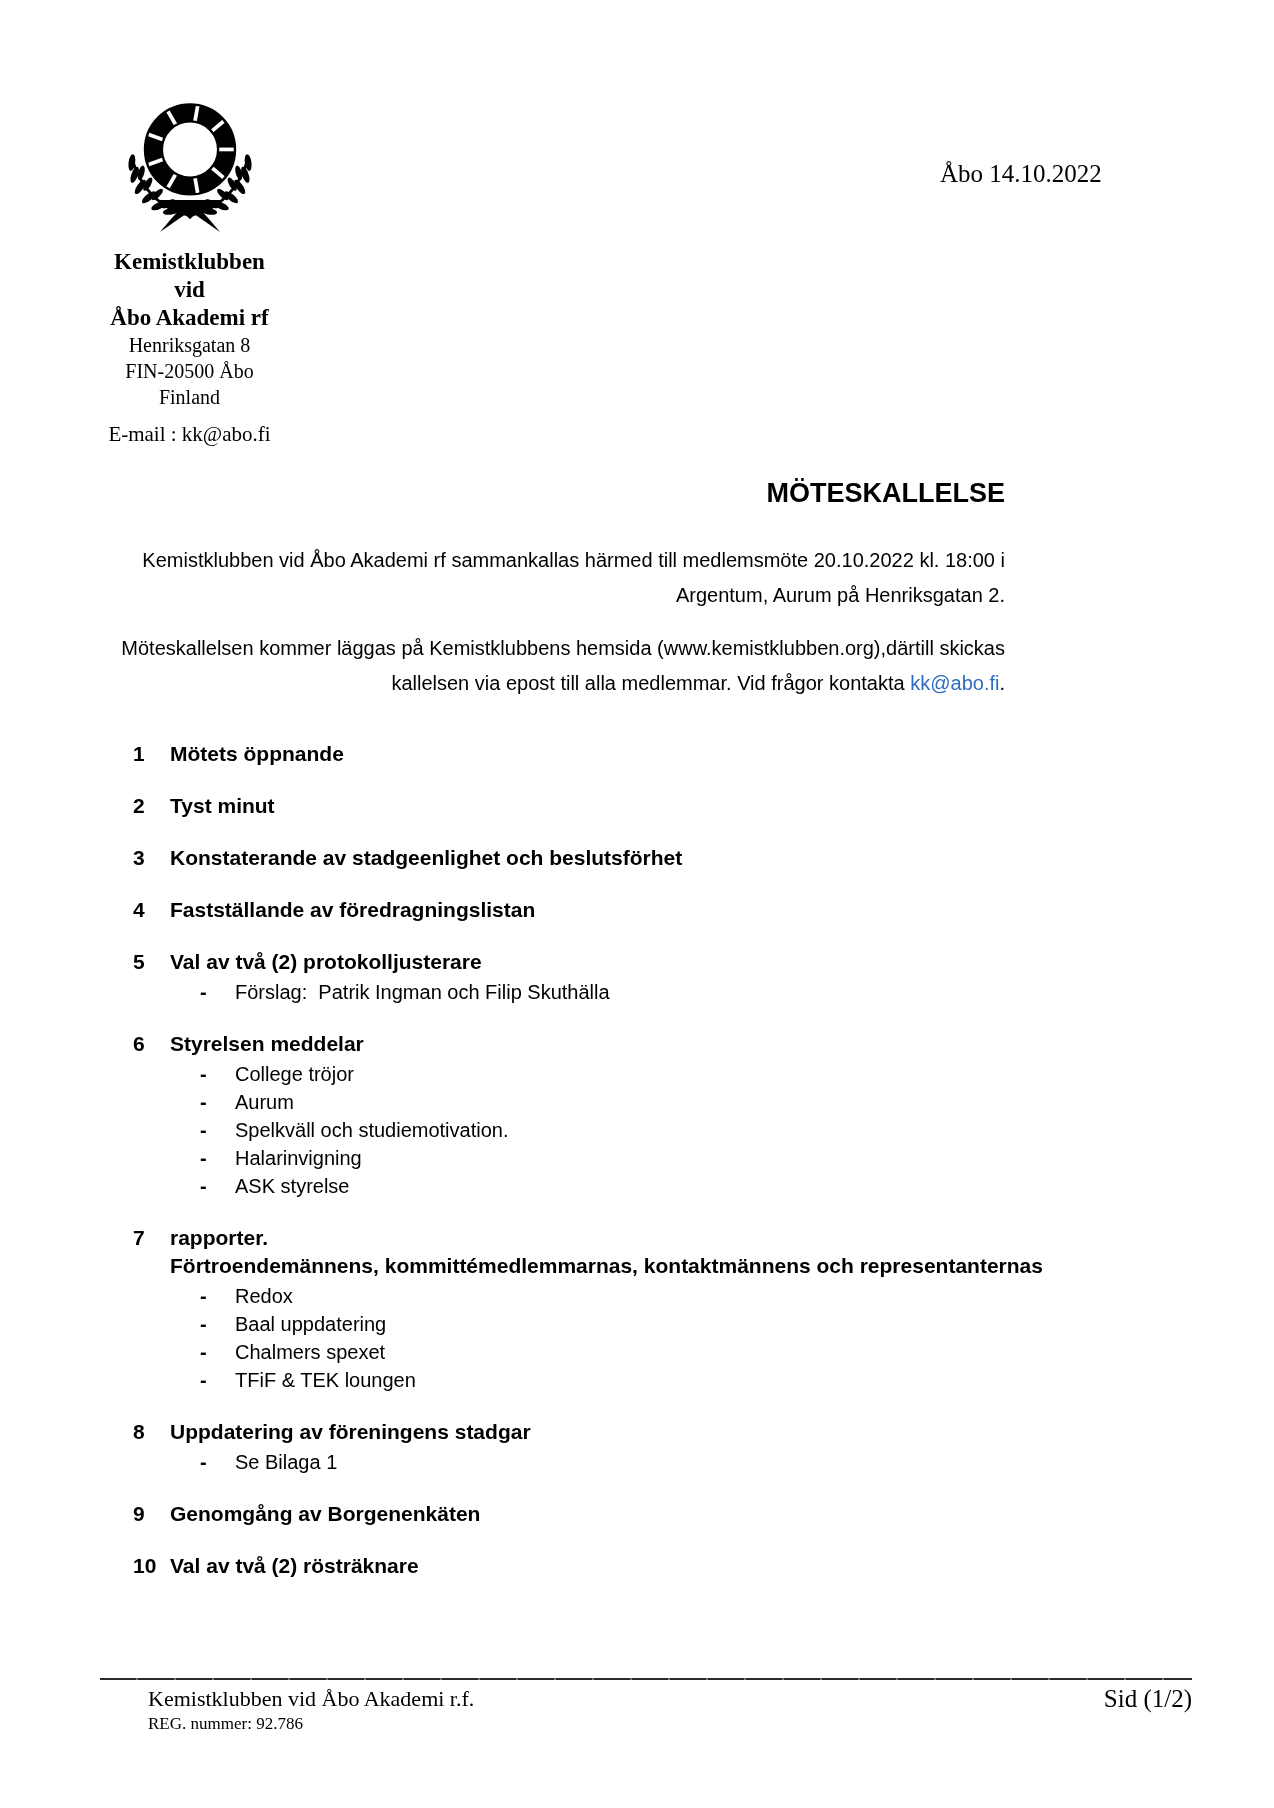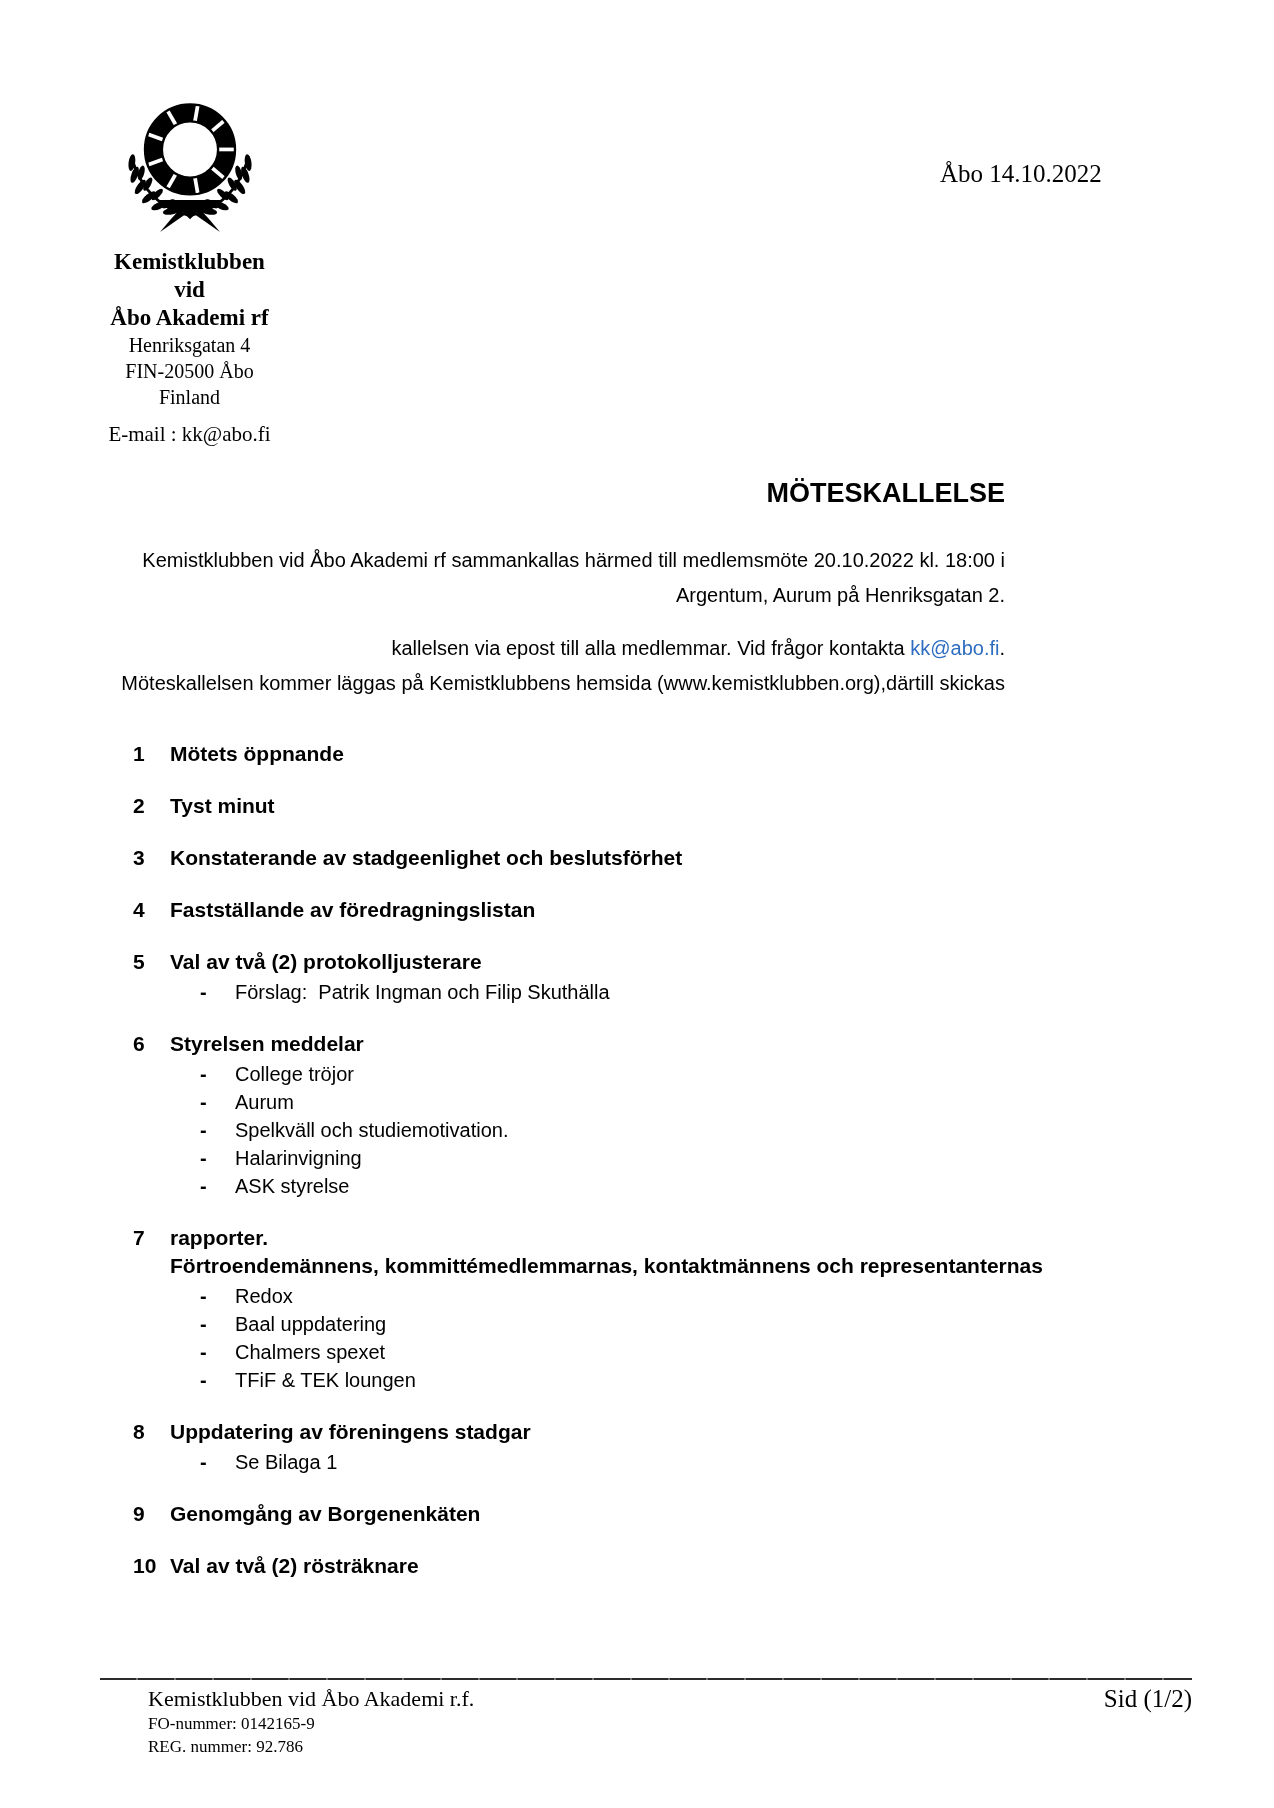--- a/index.html
+++ b/index.html
@@ -153,39 +153,39 @@
           <polygon points="44,106 116,106 96,119 64,119"></polygon>
           <rect x="74" y="112" width="12" height="12" transform="rotate(45 80 118)"></rect>
           <path d="M74 122 L48 140 L60 126 L68 117 Z"></path>
           <path d="M86 122 L112 140 L100 126 L92 117 Z"></path>
         </g>
       </svg>
     </div>
     <div class="org-name">Kemistklubben</div>
     <div class="org-name">vid</div>
     <div class="org-name big">Åbo Akademi rf</div>
-    <div class="addr">Henriksgatan 4</div>
+    <div class="addr">Henriksgatan 8</div>
     <div class="addr">FIN-20500 Åbo</div>
     <div class="addr">Finland</div>
     <div class="email">E-mail : kk@abo.fi</div>
   </div>
 
   <div class="doc-date">Åbo 14.10.2022</div>
 
   <div class="doc-center">
     <div class="doc-title">MÖTESKALLELSE</div>
 
     <div class="para">
       <div class="line">Kemistklubben vid Åbo Akademi rf sammankallas härmed till medlemsmöte 20.10.2022 kl. 18:00 i</div>
       <div class="line">Argentum, Aurum på Henriksgatan 2.</div>
     </div>
 
     <div class="para">
+      <div class="line">Möteskallelsen kommer läggas på Kemistklubbens hemsida (www.kemistklubben.org),därtill skickas</div>
       <div class="line"><span>kallelsen via epost till alla medlemmar. Vid frågor kontakta </span><a class="mail-link" href="#" id="mail-link" style="color: rgb(47, 109, 192);">kk@abo.fi</a><span>.</span></div>
-      <div class="line">Möteskallelsen kommer läggas på Kemistklubbens hemsida (www.kemistklubben.org),därtill skickas</div>
     </div>
   </div>
 
   <div class="agenda">
 
     <div class="agenda-item">
       <div class="agenda-num">1</div>
       <div class="agenda-body">
           <div class="agenda-title">Mötets öppnande</div>
         </div>
@@ -308,17 +308,16 @@
     </div>
 
   </div>
 
   <div class="footer">
     <div class="footer-rule"></div>
     <div class="footer-row">
       <div class="footer-org">Kemistklubben vid Åbo Akademi r.f.</div>
       <div class="footer-page">Sid (1/2)</div>
     </div>
-    <div class="footer-small">FO-nummer: 0142165-9</div>
     <div class="footer-small">REG. nummer: 92.786</div>
   </div>
 
 </div>
 
 </body></html>

